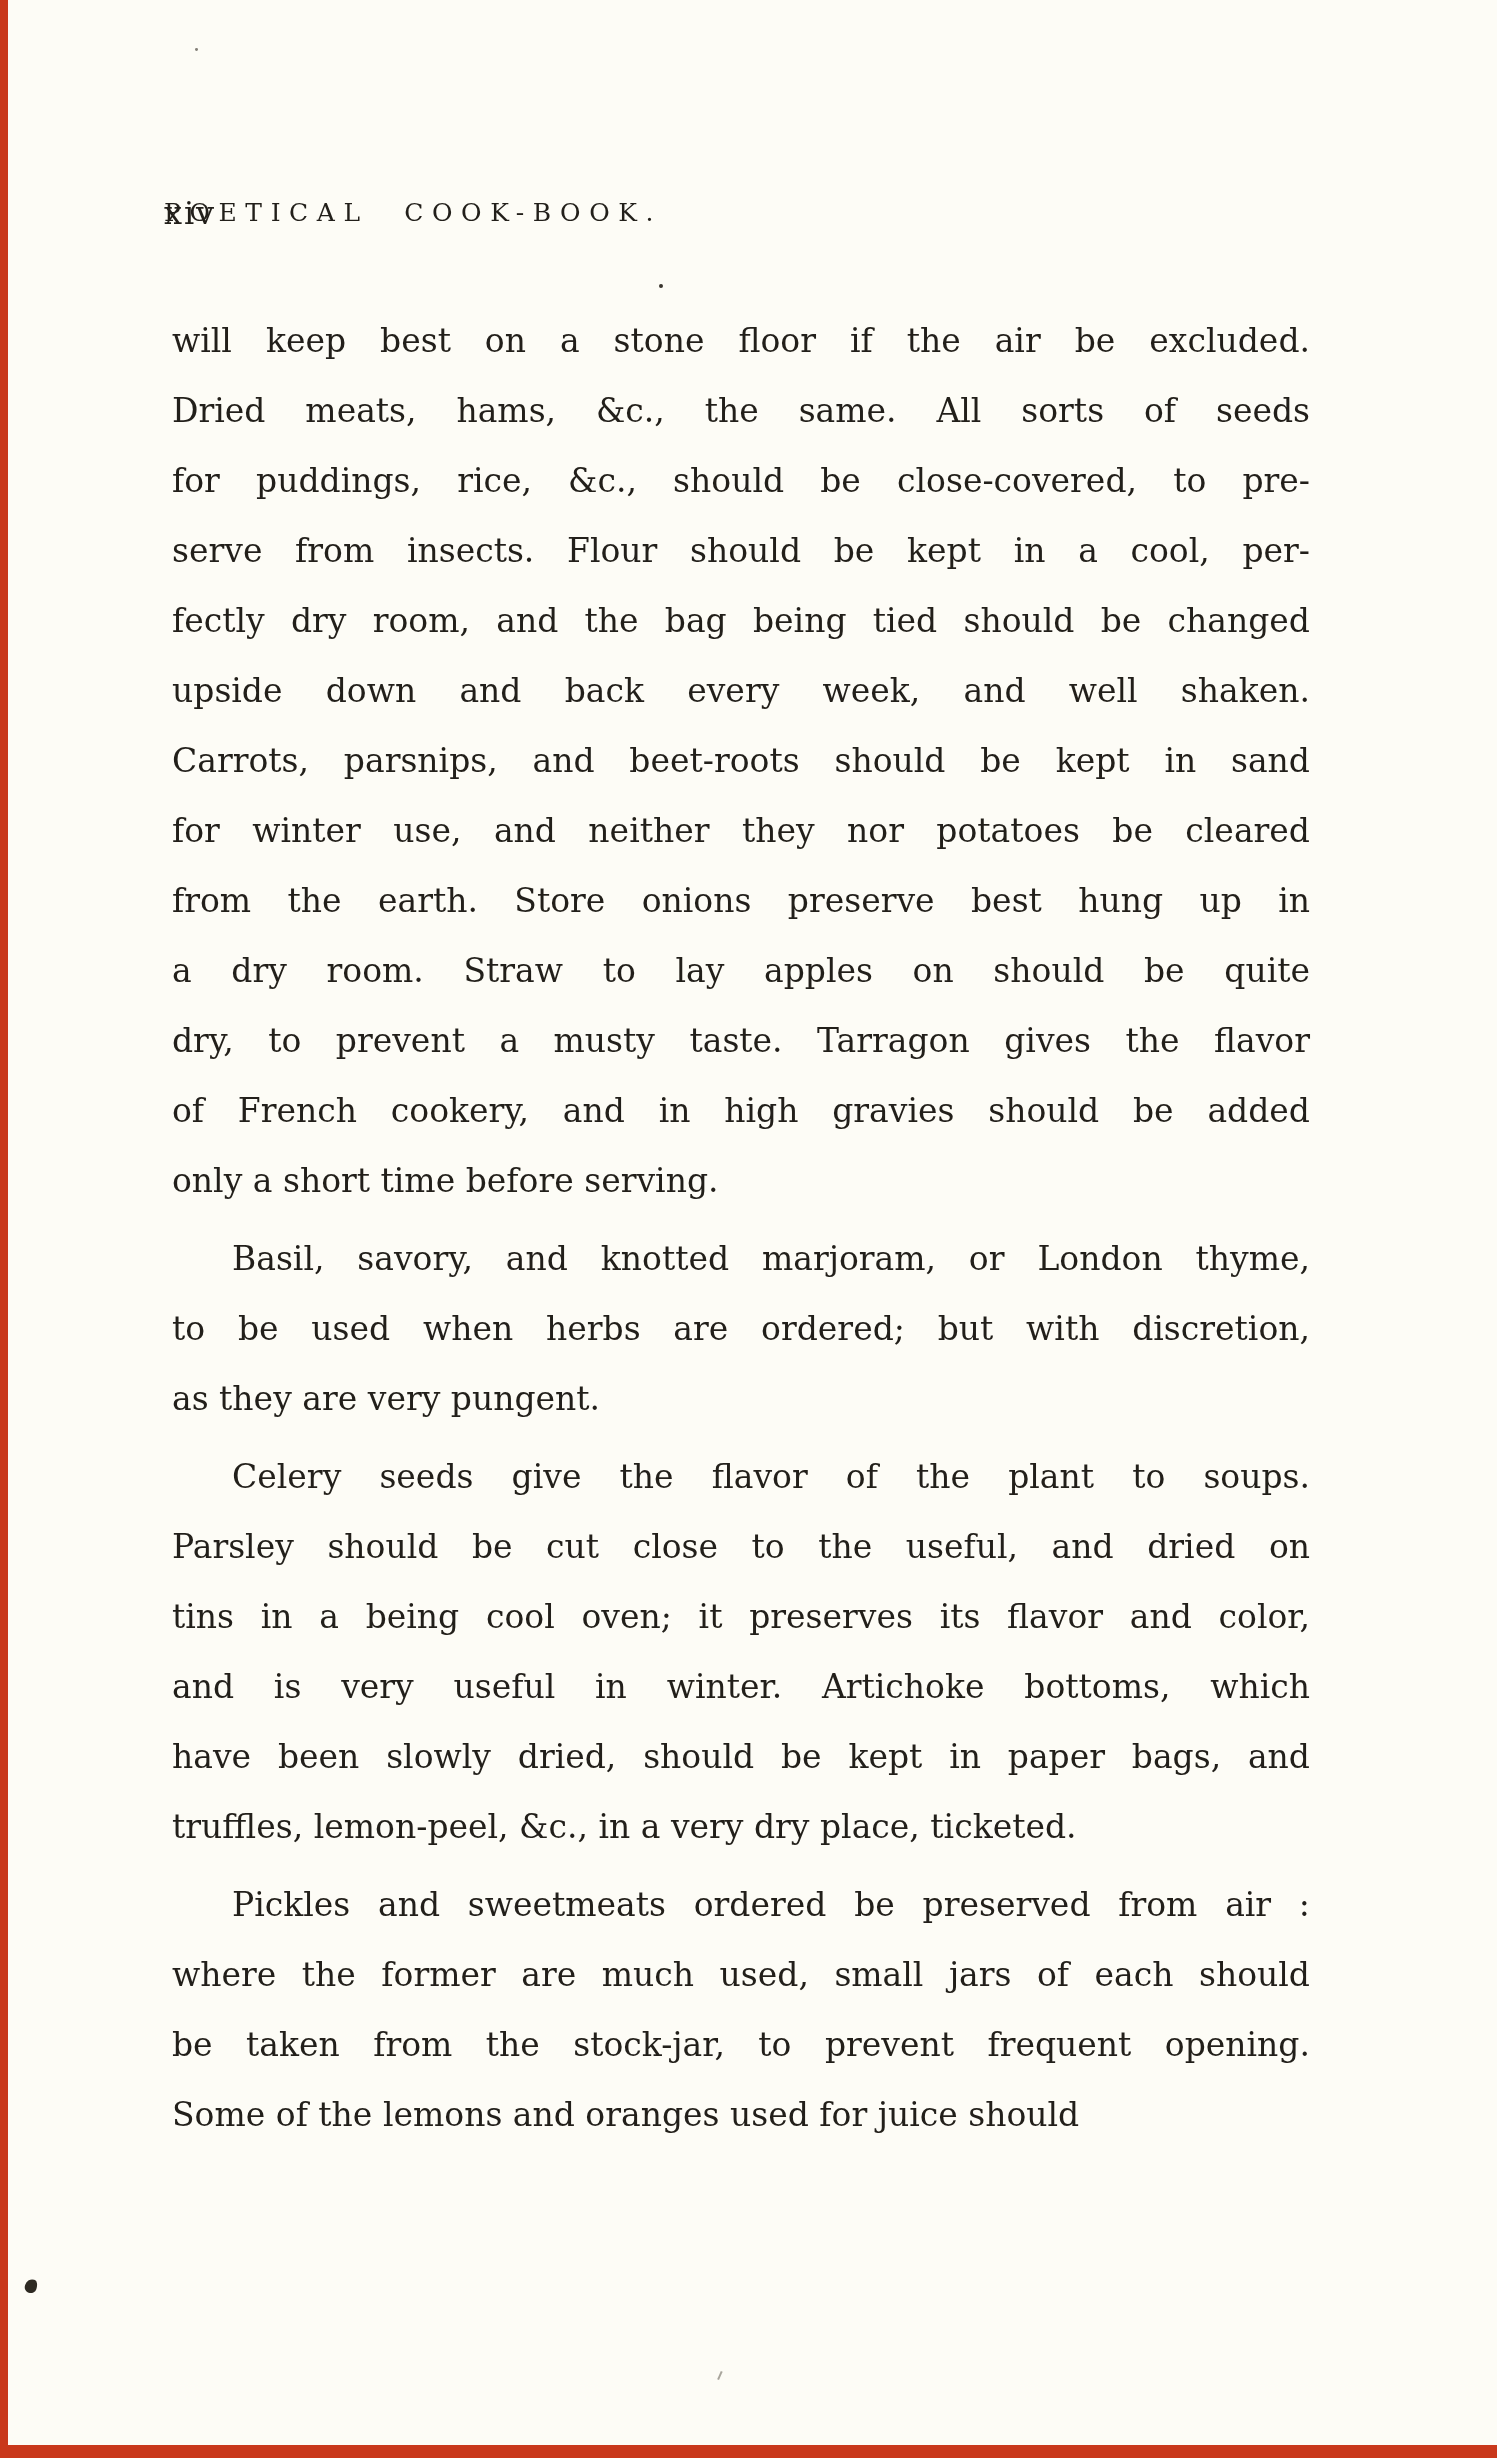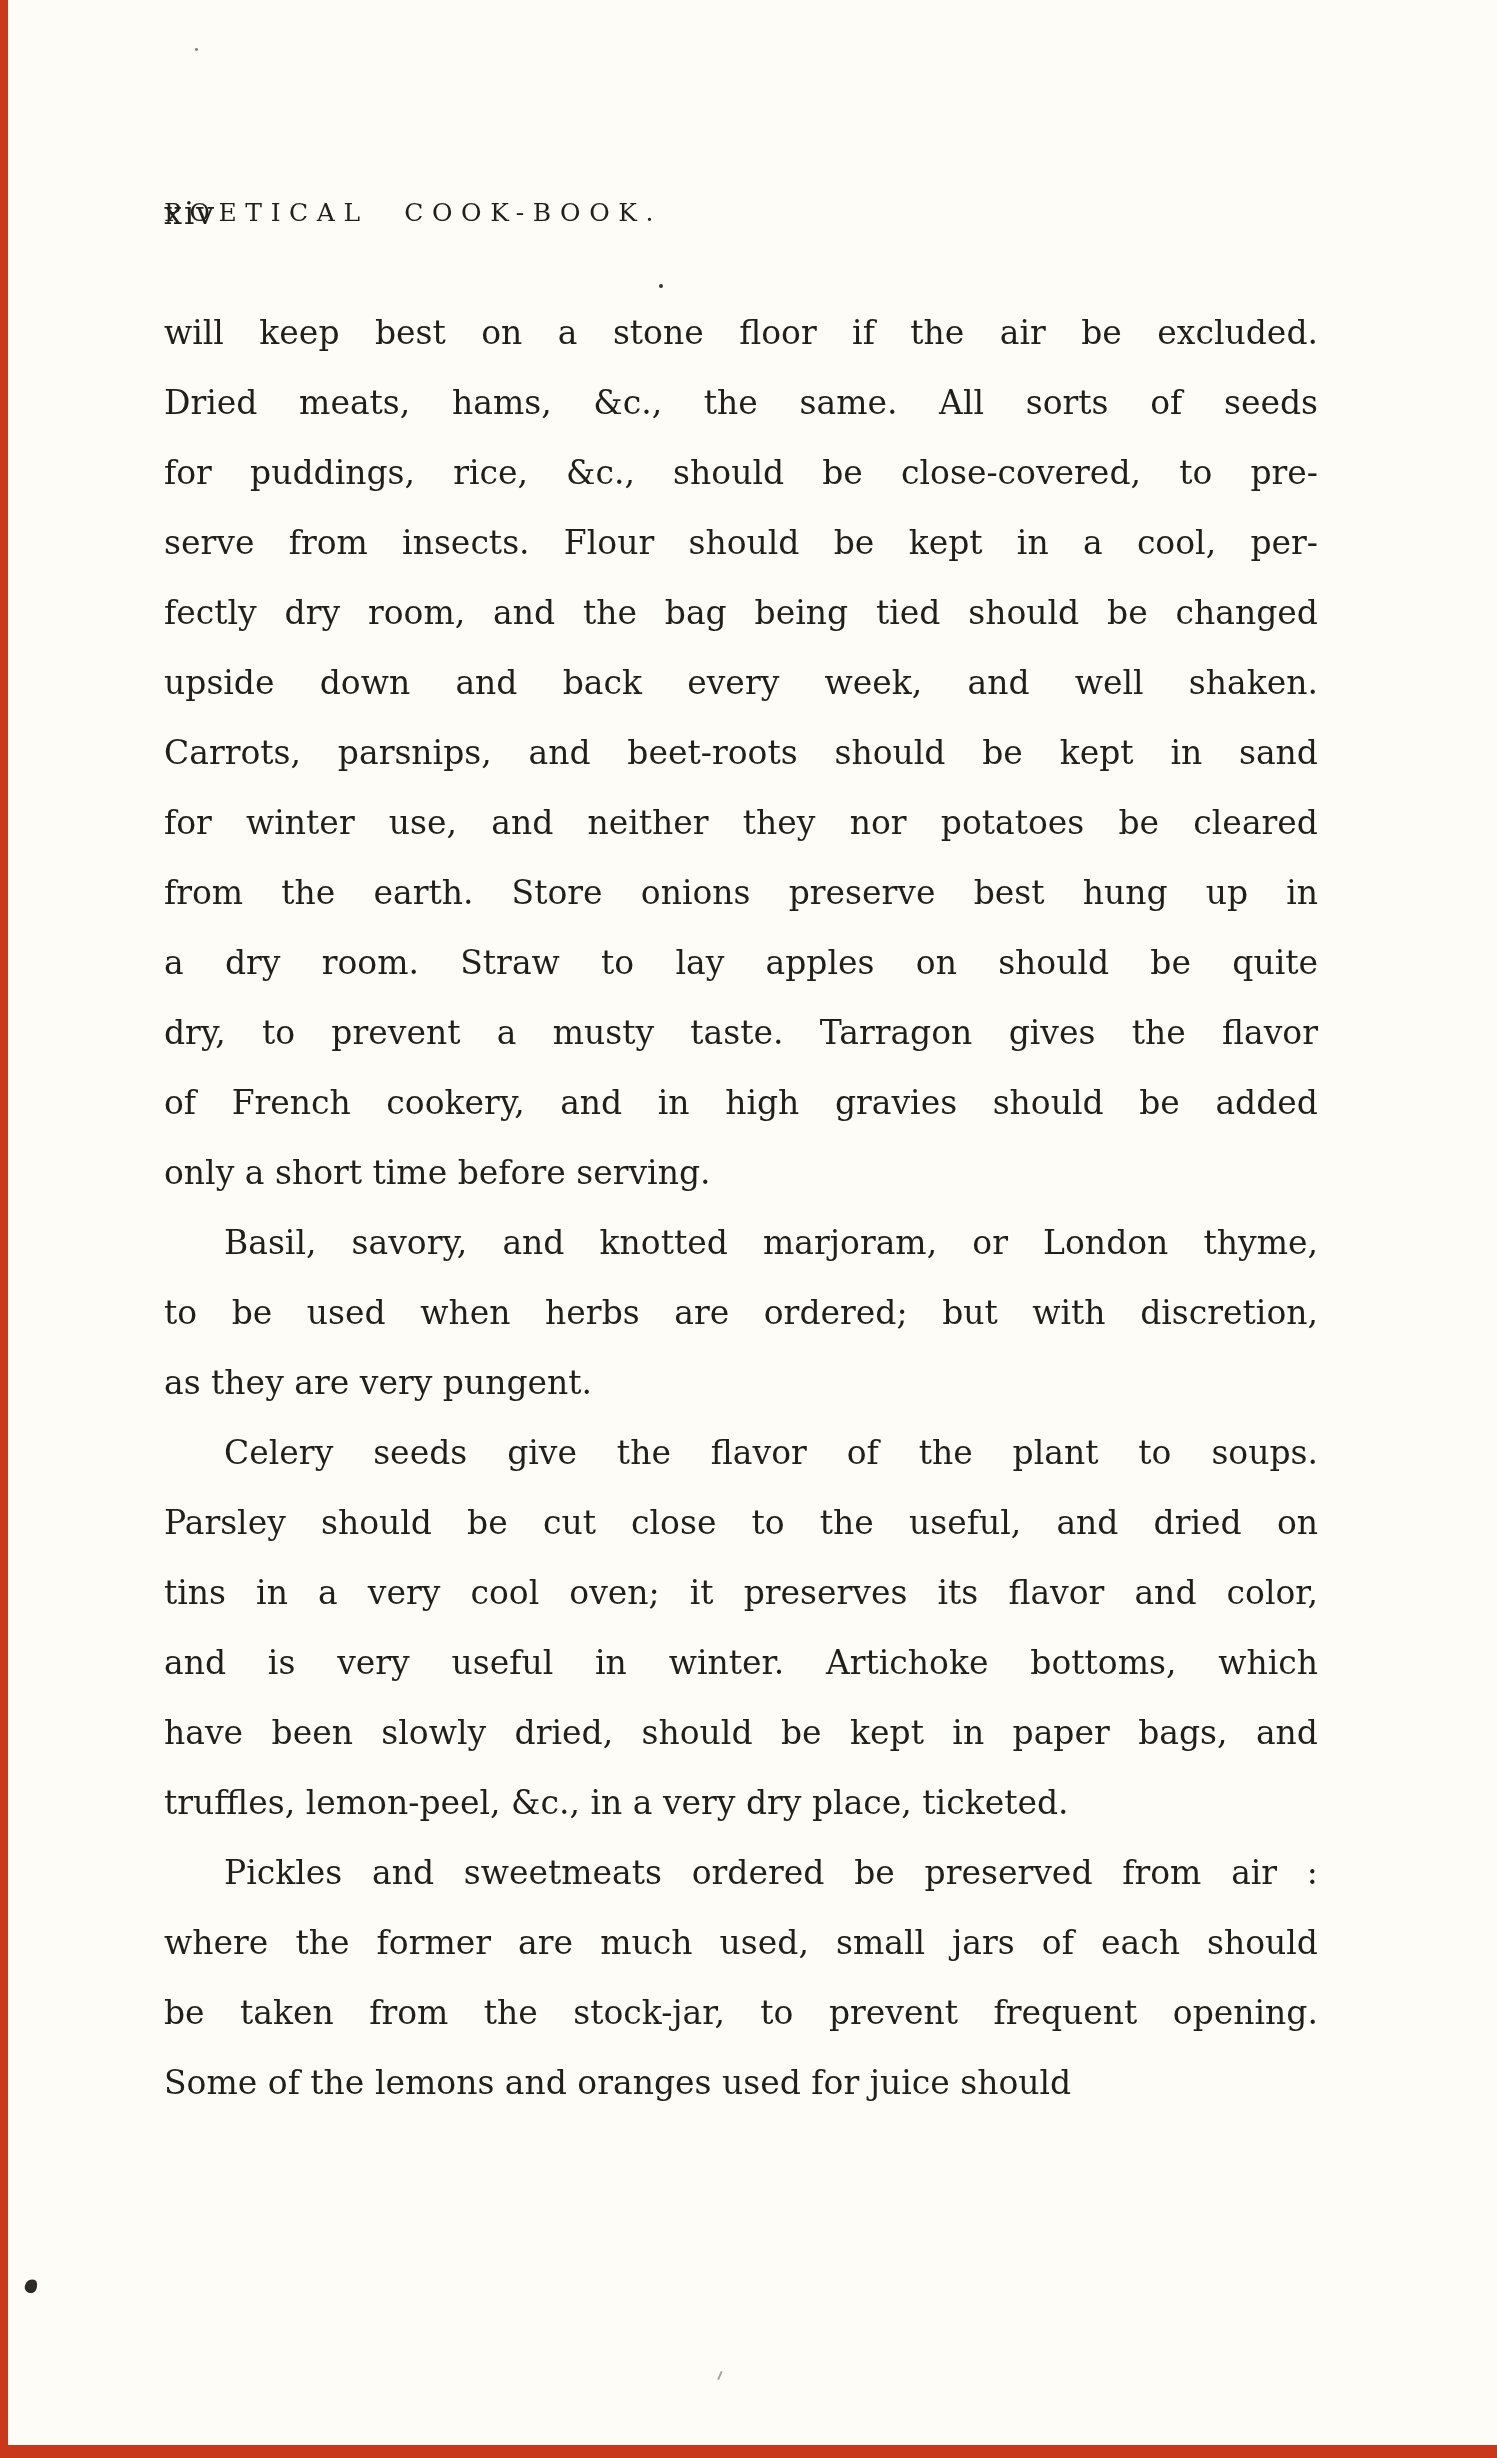--- a/index.html
+++ b/index.html
@@ -57,21 +57,21 @@
 
   
   .page-text {
     position: absolute;
     left: 164px;
     top: 298px;
     width: 1154px;
     font-size: 33px;
     line-height: 70px;
   }
-  .para { margin: 0; }
+  .para { margin: 8px; }
   .line {
     text-align: justify;
     text-align-last: justify;
     white-space: normal;
   }
   .line.last { text-align-last: left; }
   .line.indent { text-indent: 60px; }
 
   
   .speck-top {
@@ -137,21 +137,21 @@
       <div class="line last">only a short time before serving.</div>
     </div>
     <div class="para">
       <div class="line indent">Basil, savory, and knotted marjoram, or London thyme,</div>
       <div class="line">to be used when herbs are ordered; but with discretion,</div>
       <div class="line last">as they are very pungent.</div>
     </div>
     <div class="para">
       <div class="line indent">Celery seeds give the flavor of the plant to soups.</div>
       <div class="line">Parsley should be cut close to the useful, and dried on</div>
-      <div class="line">tins in a very cool oven; it preserves its flavor and color,</div>
+      <div class="line">tins in a being cool oven; it preserves its flavor and color,</div>
       <div class="line">and is very useful in winter.  Artichoke bottoms, which</div>
       <div class="line">have been slowly dried, should be kept in paper bags, and</div>
       <div class="line last">truffles, lemon-peel, &amp;c., in a very dry place, ticketed.</div>
     </div>
     <div class="para">
       <div class="line indent">Pickles and sweetmeats ordered be preserved from air :</div>
       <div class="line">where the former are much used, small jars of each should</div>
       <div class="line">be taken from the stock-jar, to prevent frequent opening.</div>
       <div class="line last">Some of the lemons and oranges used for juice should</div>
     </div>

